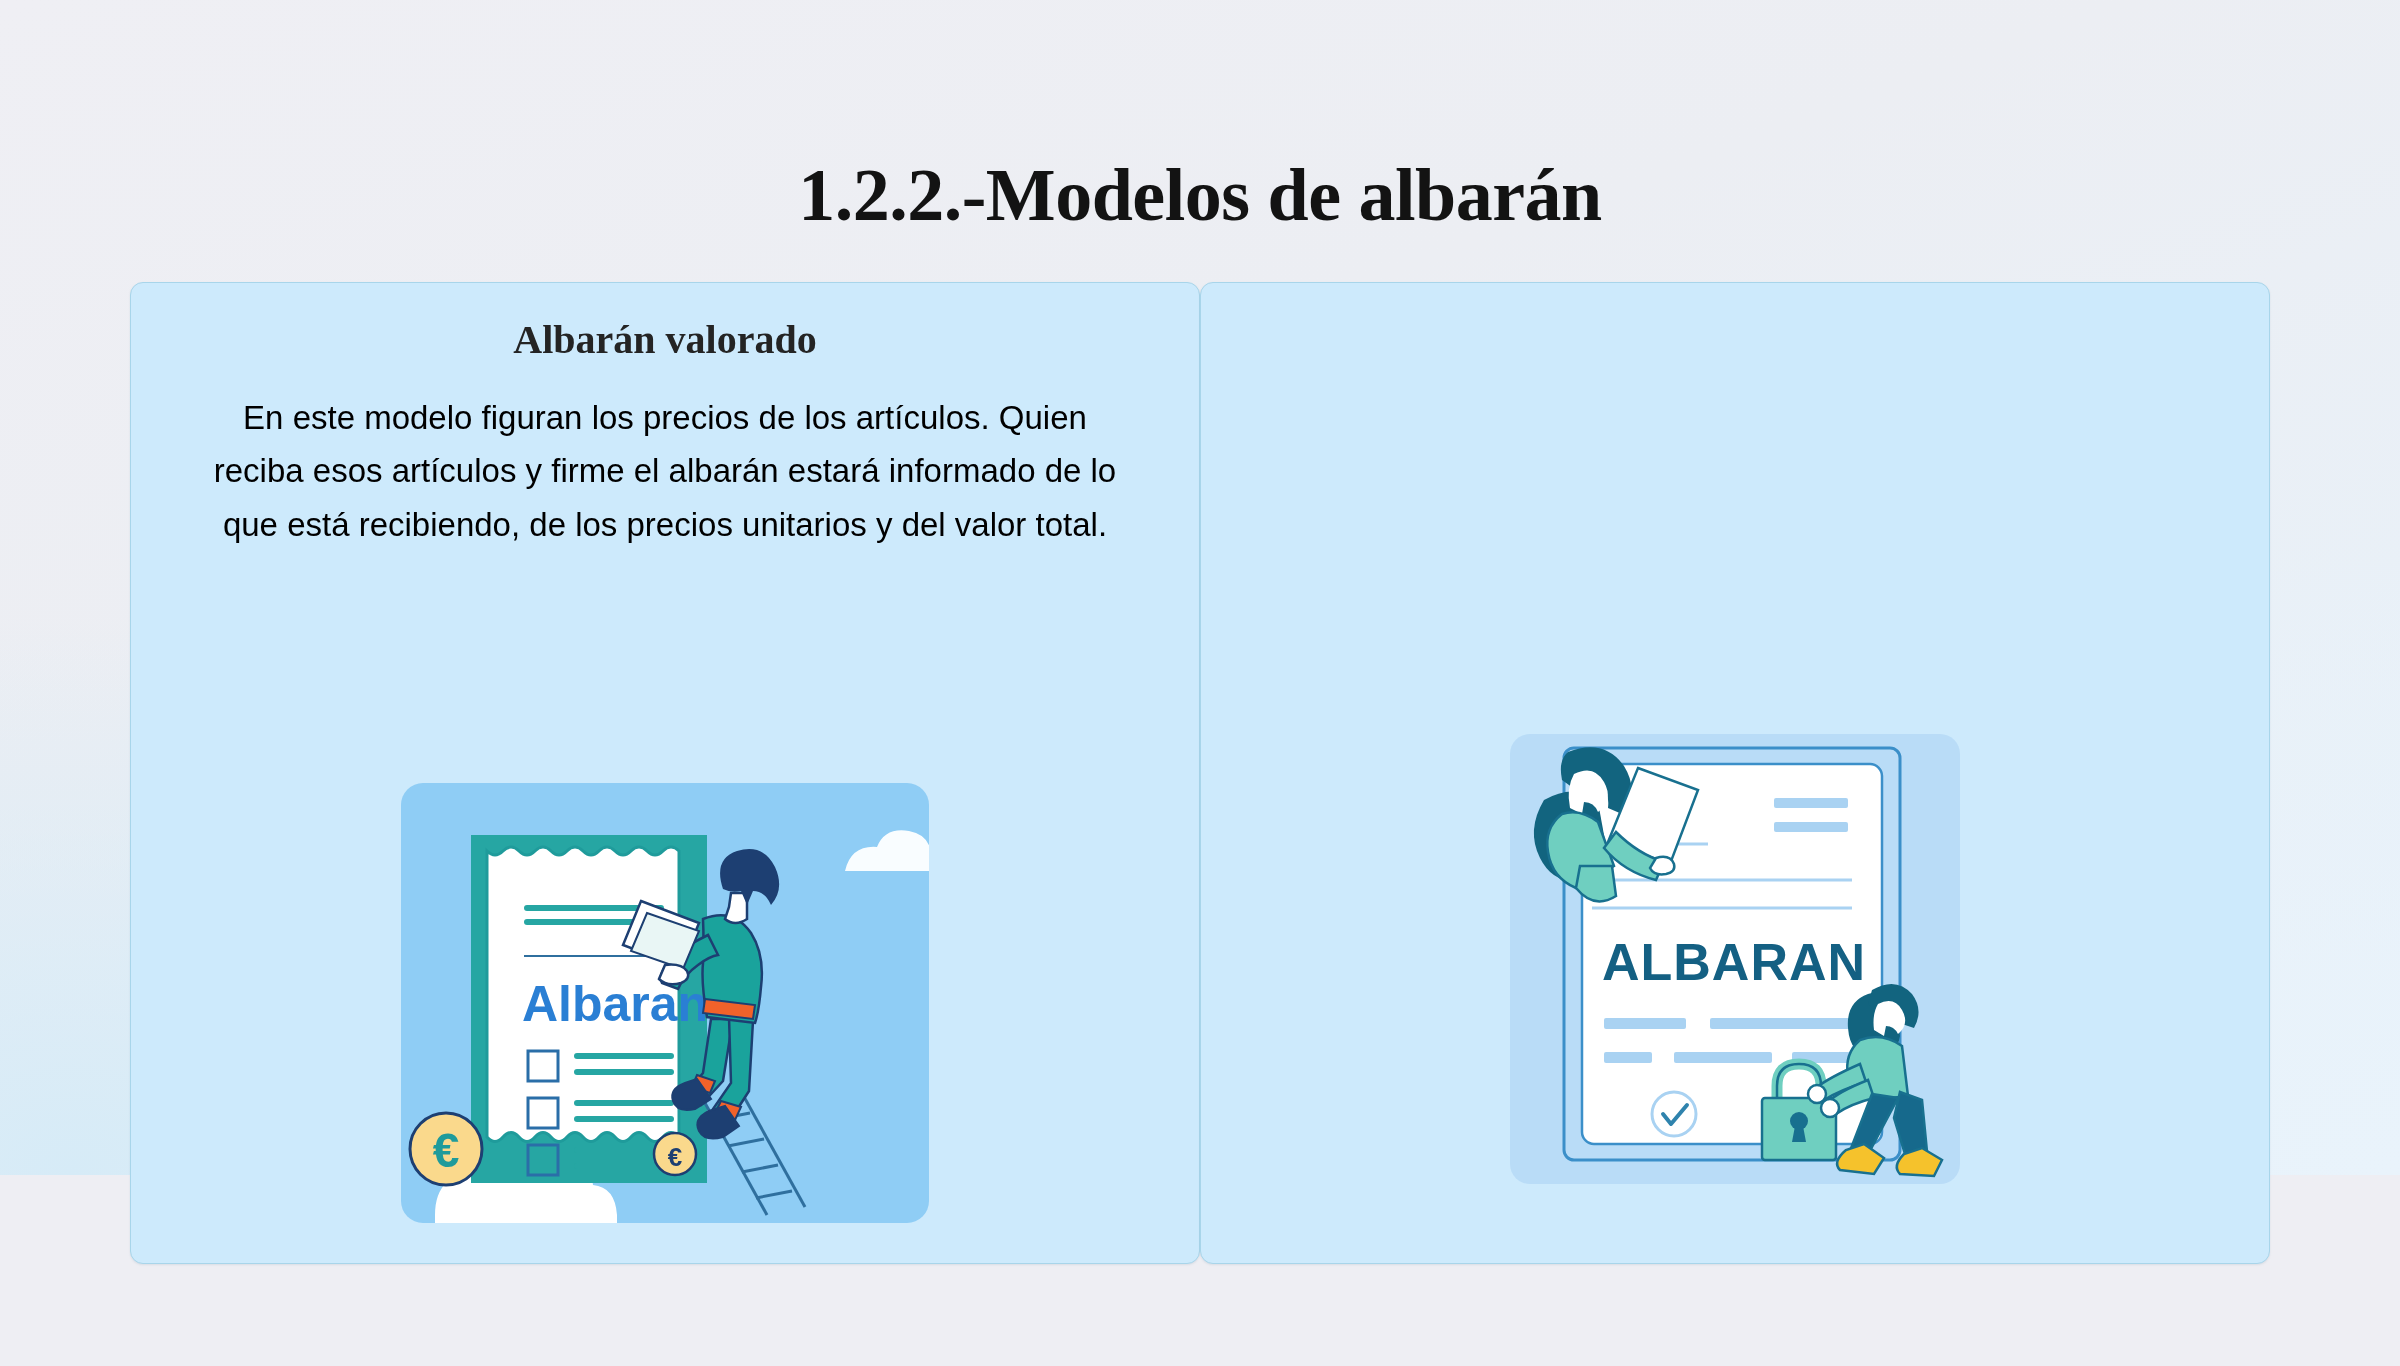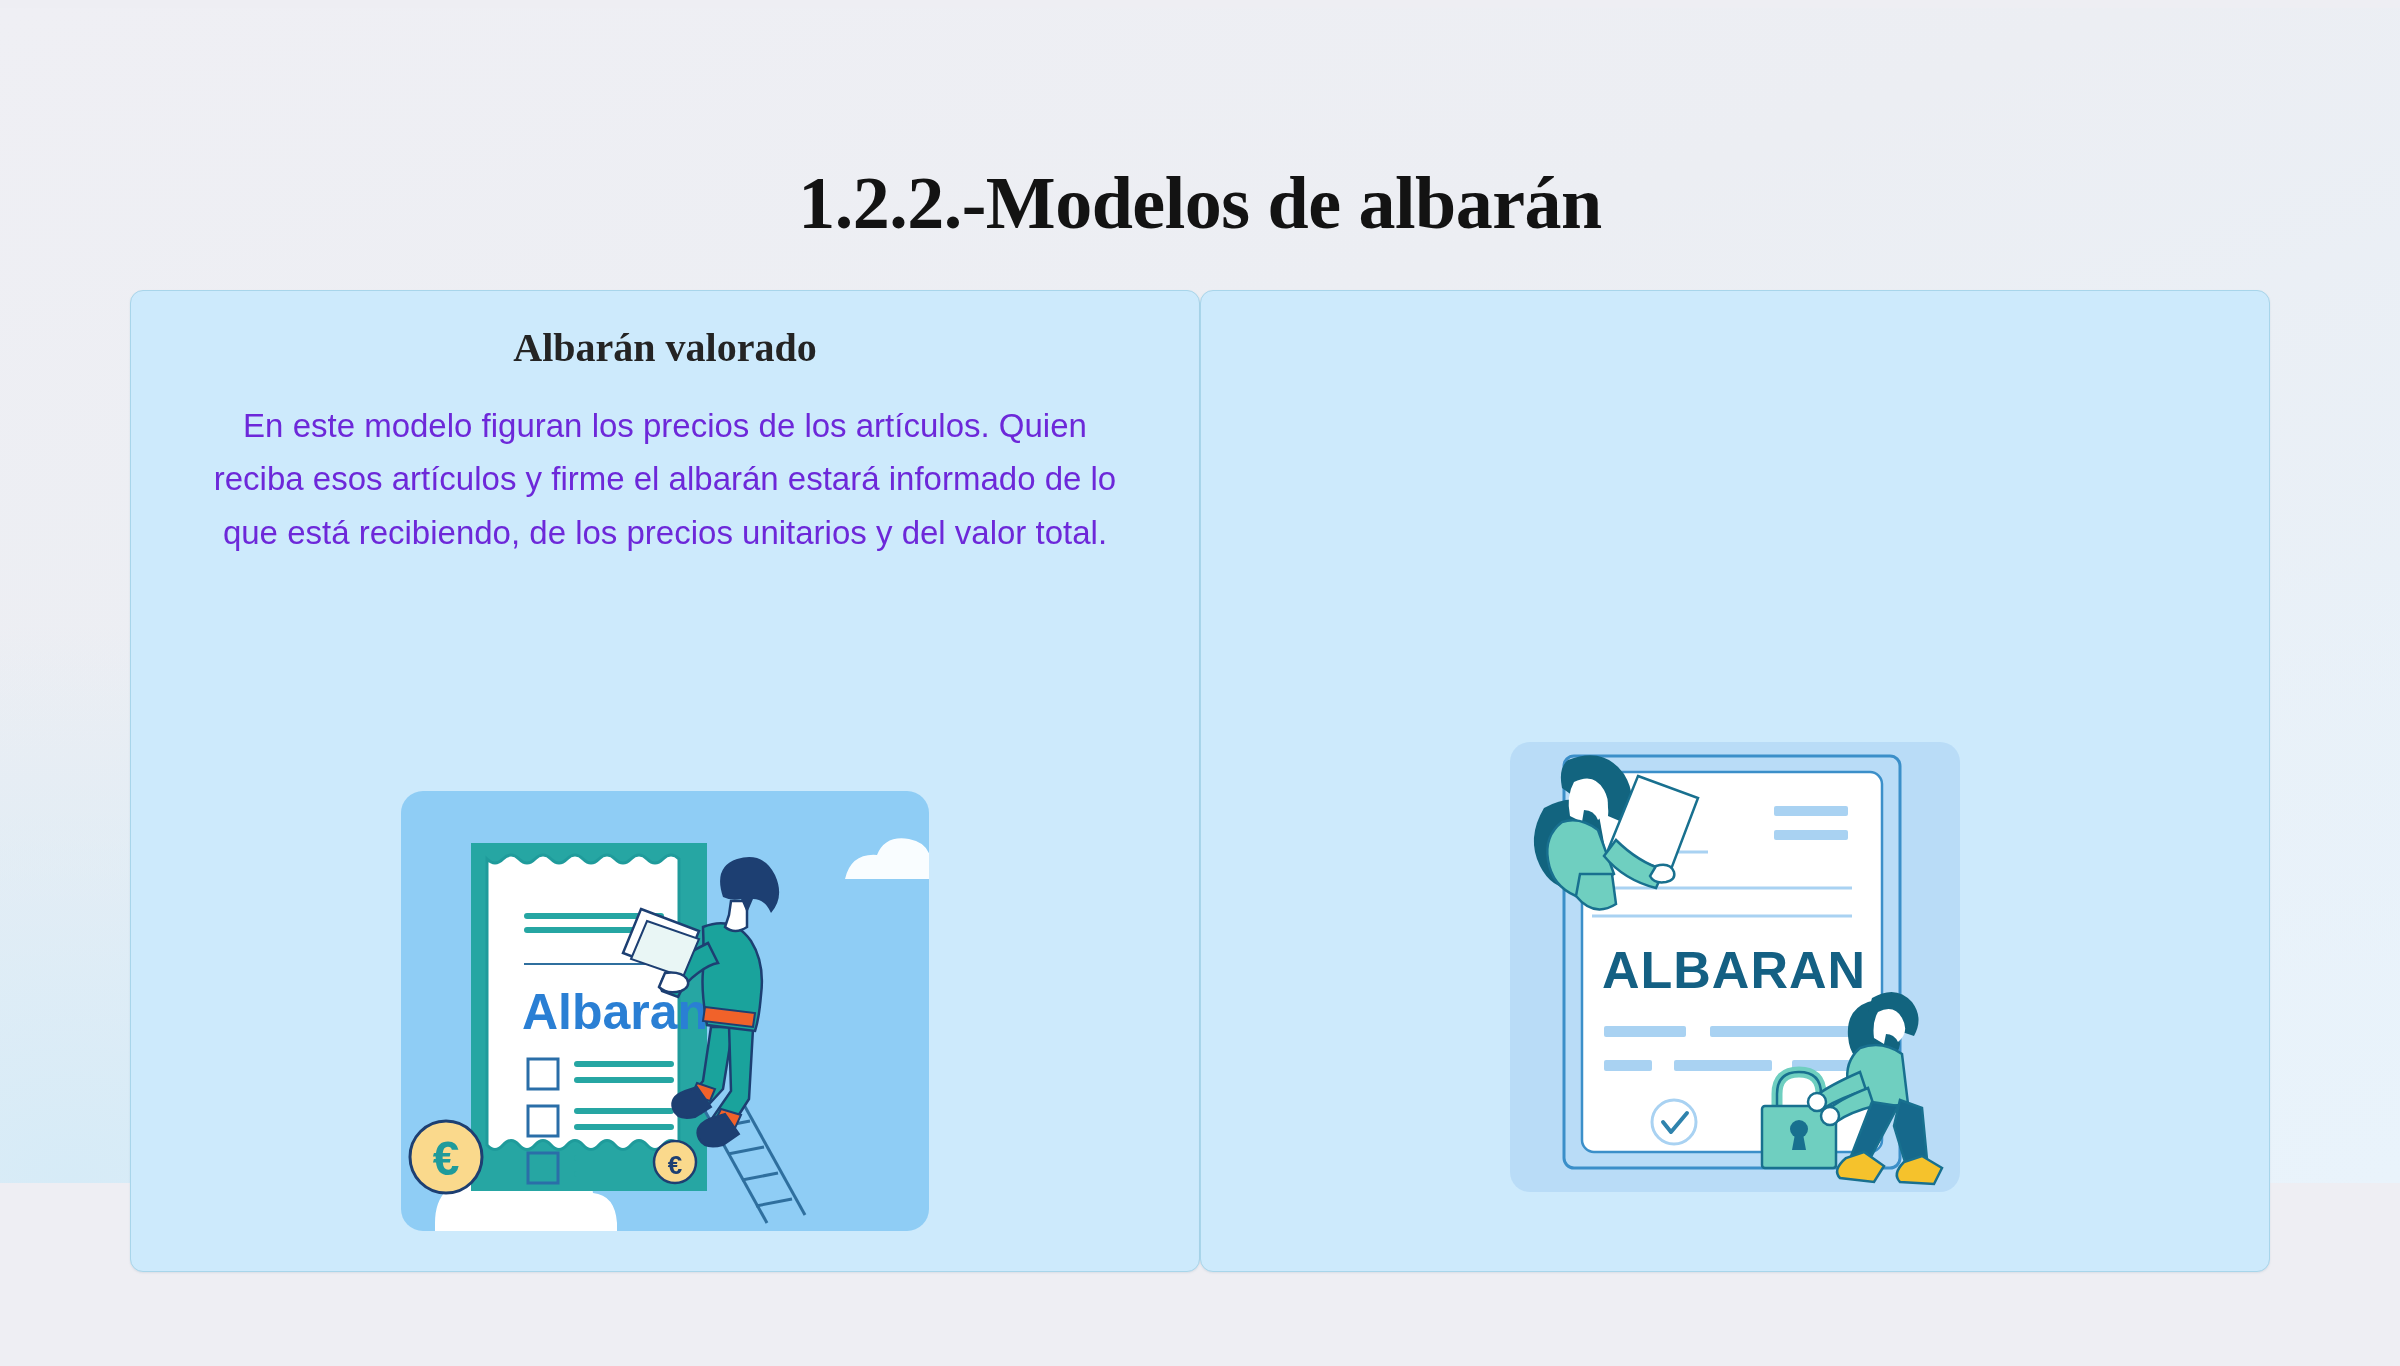--- a/index.html
+++ b/index.html
@@ -14,21 +14,20 @@
     background: #eeeef3;
   }
   #page {
     position: relative;
     width: 2400px;
     height: 1175px;
     background:
       radial-gradient(1200px 900px at 3% 100%, #d6ebf7 0%, rgba(214,235,247,0) 62%),
       radial-gradient(1500px 1000px at 100% 100%, #e9f3fb 0%, rgba(233,243,251,0) 65%),
       linear-gradient(160deg, #efeff4 0%, #eceef3 38%, #e9f0f7 70%, #e7f1f9 100%);
-    margin-top: 8px;
   }
 
   
   .page-title {
     position: absolute;
     top: 108px;
     left: 0;
     width: 2400px;
     text-align: center;
     font-family: "Liberation Serif", serif;
@@ -66,21 +65,21 @@
     font-size: 40px;
     line-height: 1.15;
     color: #242424;
   }
   .card-body {
     margin: 28px auto 0 auto;
     text-align: center;
     font-family: "Liberation Sans", sans-serif;
     font-size: 33px;
     line-height: 1.62;
-    color: #6d28d9;
+    color: #000000;
   }
   .card-body.left  { width: 930px; }
   .card-body.right { width: 950px; }
 
   .illo-wrap {
     position: absolute;
     bottom: 0;
     left: 0;
     width: 100%;
     display: flex;

